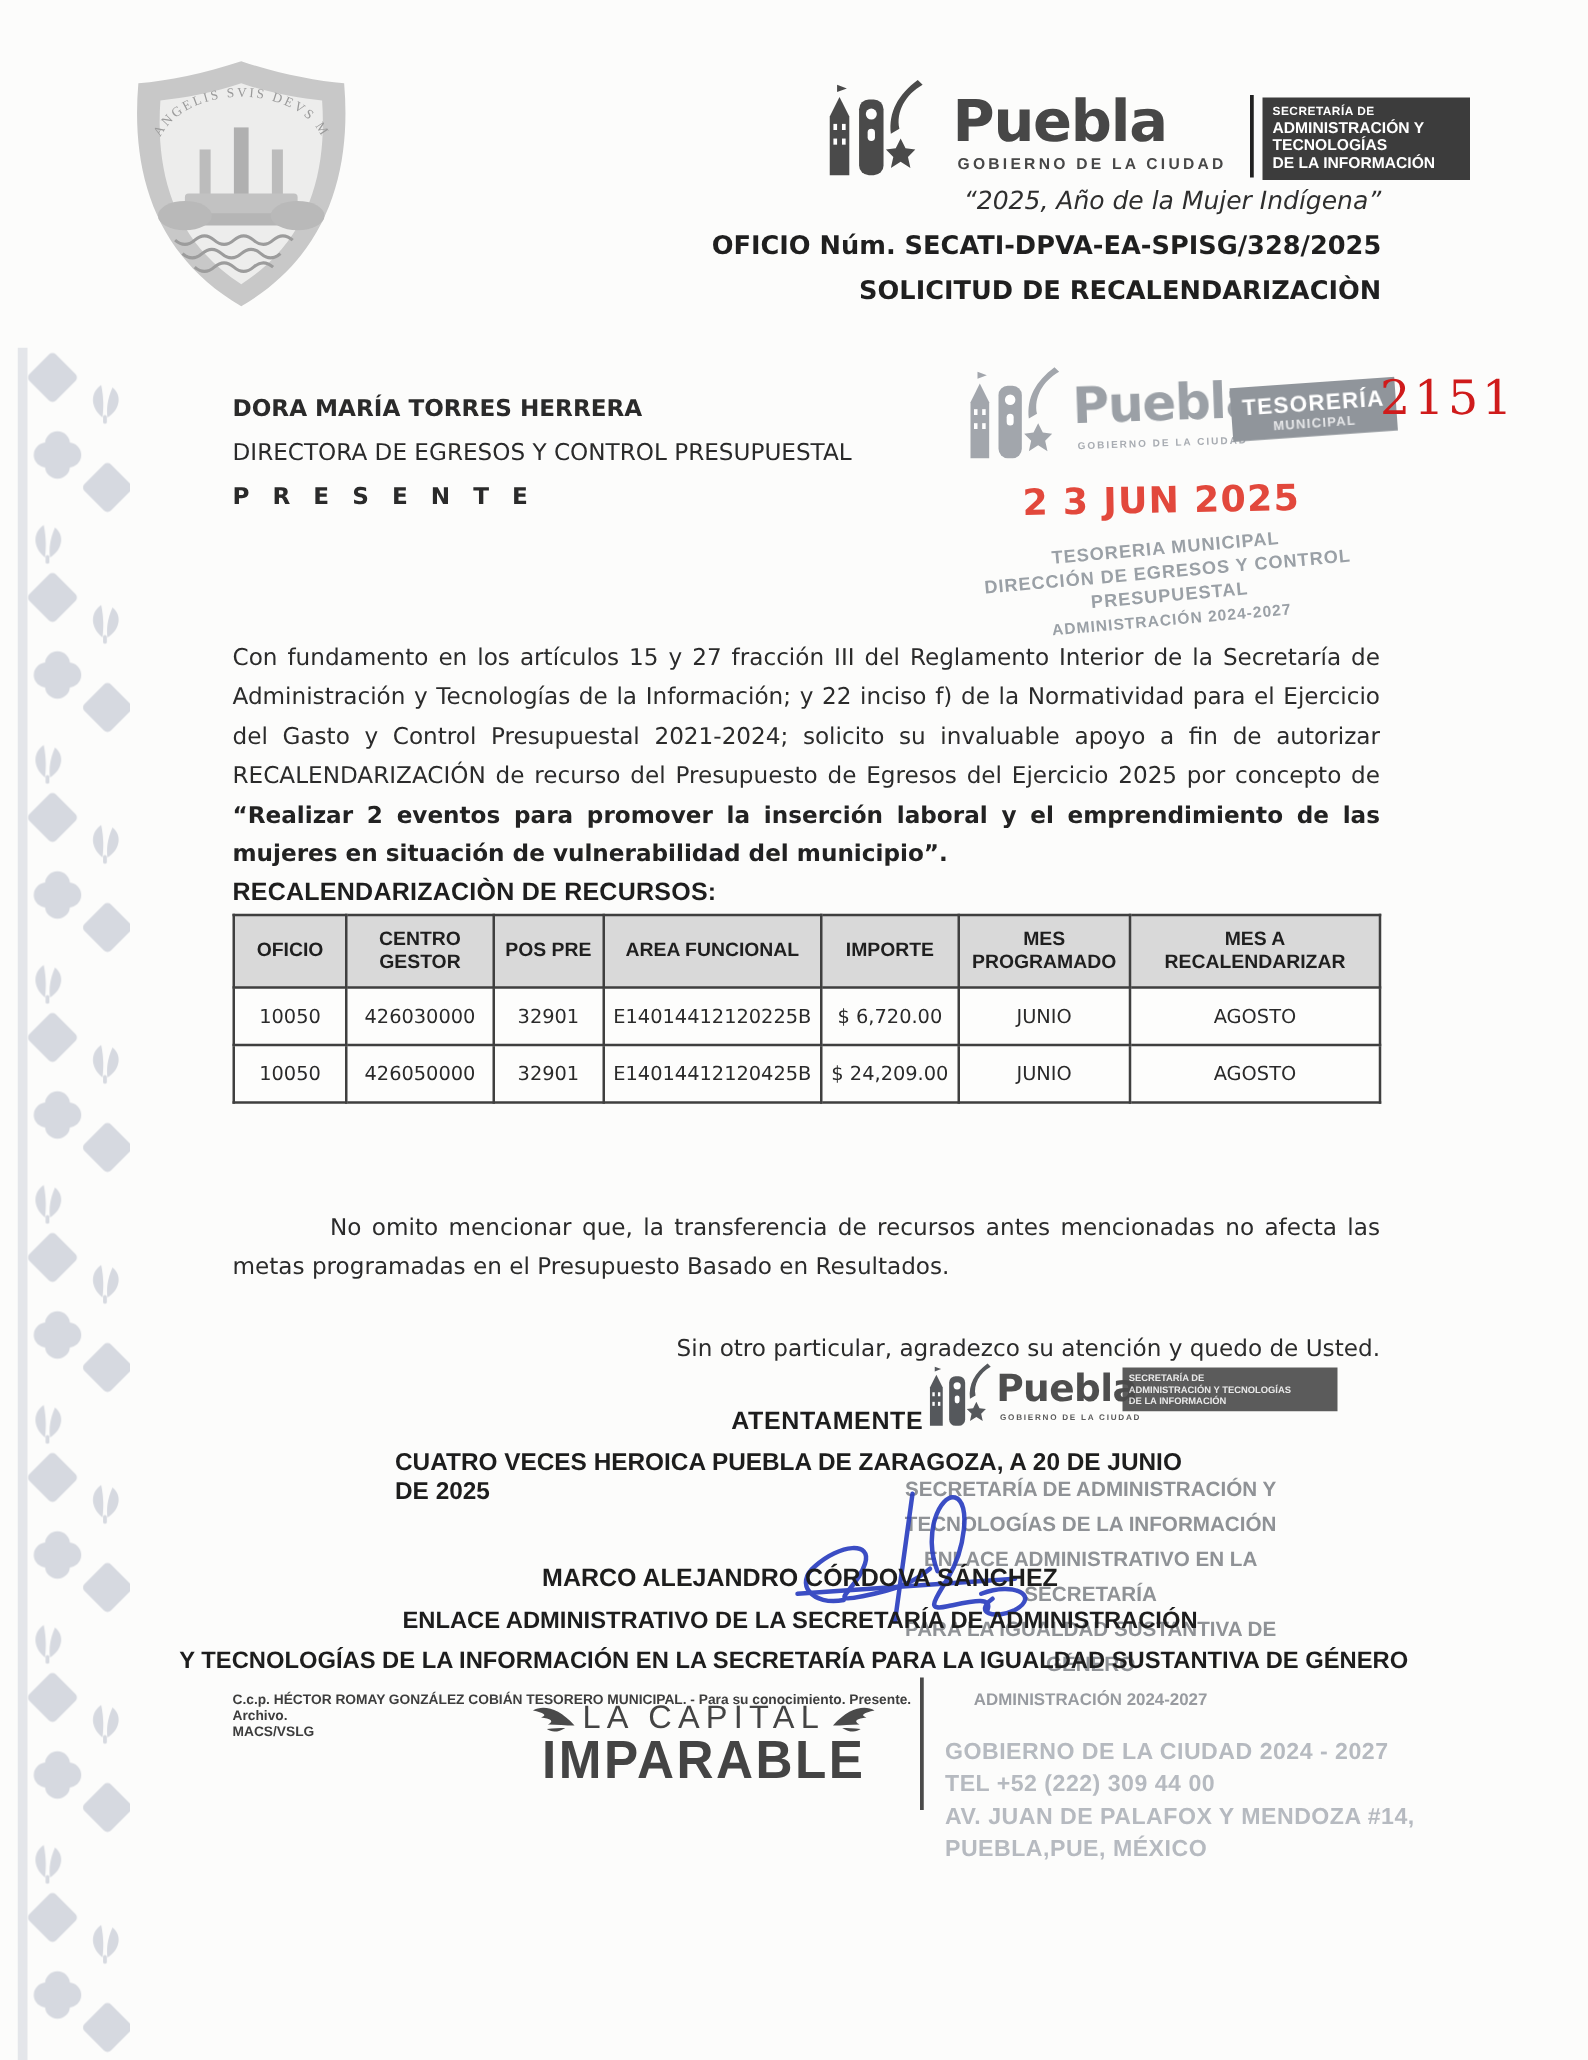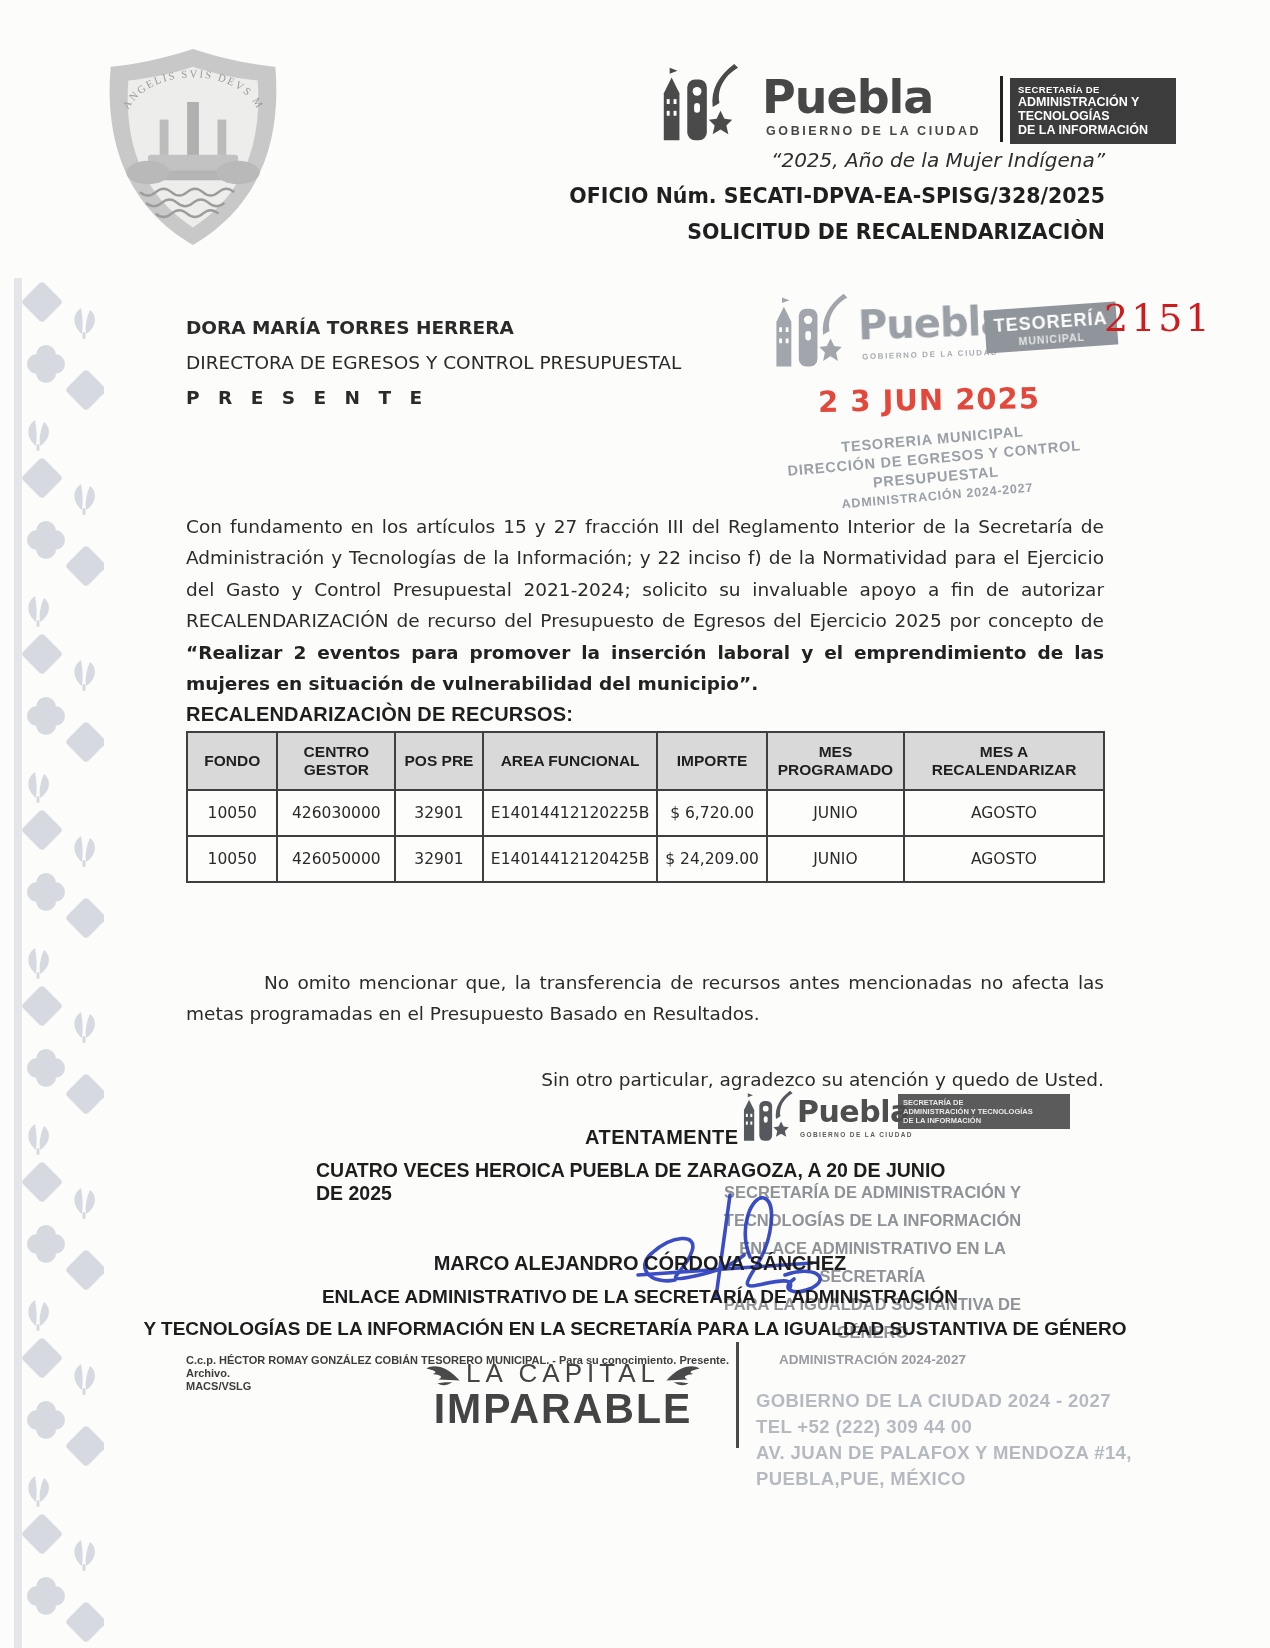--- a/index.html
+++ b/index.html
@@ -204,21 +204,21 @@
     <div class="small">ADMINISTRACIÓN 2024-2027</div>
   </div>
 
   <p class="abs p1"><span>Con fundamento en los artículos 15 y 27 fracción III del Reglamento Interior de la Secretaría de Administración y Tecnologías de la Información; y 22 inciso f) de la Normatividad para el Ejercicio del Gasto y Control Presupuestal 2021-2024; solicito su invaluable apoyo a fin de autorizar RECALENDARIZACIÓN de recurso del Presupuesto de Egresos del Ejercicio 2025 por concepto de </span><b>“Realizar 2 eventos para promover la inserción laboral y el emprendimiento de las mujeres en situación de vulnerabilidad del municipio”.</b></p>
 
   <div class="abs theading">RECALENDARIZACIÒN DE RECURSOS:</div>
 
   <table class="abs rtable">
     <thead>
       <tr>
-        <th class="c1">FONDO</th>
+        <th class="c1">OFICIO</th>
         <th class="c2">CENTRO GESTOR</th>
         <th class="c3">POS PRE</th>
         <th class="c4">AREA FUNCIONAL</th>
         <th class="c5">IMPORTE</th>
         <th class="c6">MES PROGRAMADO</th>
         <th class="c7">MES A RECALENDARIZAR</th>
       </tr>
     </thead>
     <tbody>
       <tr>

